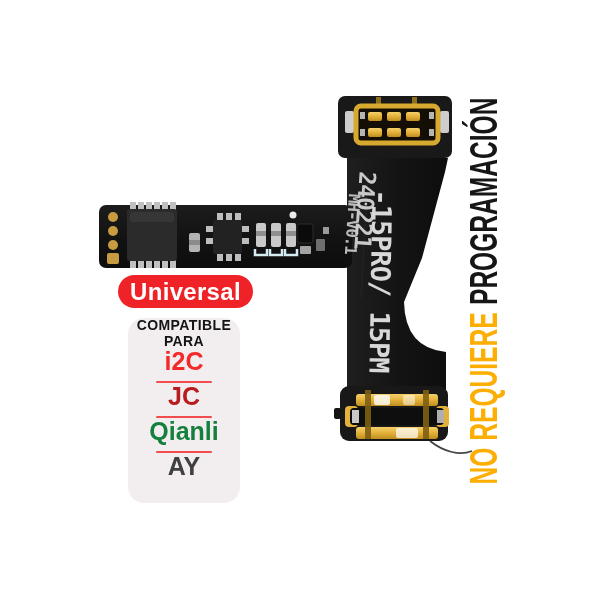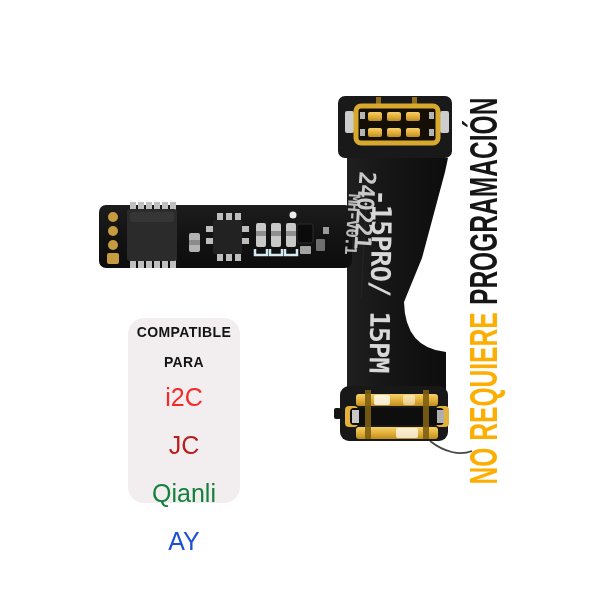--- a/index.html
+++ b/index.html
@@ -21,25 +21,25 @@
           transform:rotate(94deg);color:rgba(205,205,205,0.9);}
 
   
   .badge{position:absolute;left:118px;top:275px;width:135px;height:33px;border-radius:17px;
          display:flex;align-items:center;justify-content:center;
          color:#ffffff;font-weight:bold;font-size:24px;letter-spacing:0.3px;}
 
   
   .panel{position:absolute;left:128px;top:318px;width:112px;height:185px;border-radius:16px;
          display:flex;flex-direction:column;align-items:center;box-sizing:border-box;
-         padding-top:7px;}
+         }
   .chead{font-weight:bold;font-size:14px;line-height:14px;letter-spacing:0.4px;
          color:#141414;text-align:center;}
-  .chead + .chead{margin-top:16px;}
-  .citem{font-weight:normal;font-size:25px;line-height:26px;margin-top:15px;}
+  .chead + .chead{margin-top:2px;}
+  .citem{font-weight:bold;font-size:25px;line-height:26px;margin-top:0;}
   .cdivider{width:56px;height:2px;margin-top:7px;border-radius:1px;}
 
   
   .note-wrap{position:absolute;left:164px;top:269px;width:640px;height:44px;
              display:flex;align-items:center;justify-content:center;
              transform:rotate(-90deg);}
   .note-text{transform:scale(0.63,1);white-space:nowrap;
              font-weight:bold;font-size:39px;letter-spacing:0px;}
   .note-hl{margin-right:0.30em;}
 </style>
@@ -165,31 +165,32 @@
       <rect x="352" y="410" width="7" height="13" fill="#e9e9e9" opacity="0.85"></rect>
       <rect x="437" y="410" width="7" height="13" fill="#f2f2f2" opacity="0.7"></rect>
       <path d="M430,441 C444,452 460,456 472,451" stroke="#262626" stroke-width="1.8" fill="none" opacity="0.85"></path>
     </g>
   </svg>
 
   <div class="sk sk-model">-15PRO/ 15PM</div>
   <div class="sk sk-date">240221</div>
   <div class="sk sk-ver">MH-V0.1</div>
 
+  <div class="badge" id="badge" style="background: rgb(238, 34, 39);">Universal</div>
 
   <div class="panel" id="panel" style="background: rgb(242, 238, 240);">
     <div class="chead">COMPATIBLE</div>
     <div class="chead">PARA</div>
     <div class="citem" style="color: rgb(244, 42, 42);">i2C</div>
     <div class="cdivider" style="background: rgb(242, 76, 76);"></div>
     <div class="citem" style="color: #b91c1c;">JC</div>
     <div class="cdivider" style="background: rgb(242, 76, 76);"></div>
     <div class="citem" style="color: #15803d;">Qianli</div>
     <div class="cdivider" style="background: rgb(242, 76, 76);"></div>
-    <div class="citem" style="color: #1d4ed8;">AY</div>
+    <div class="citem" style="color: #404040;">AY</div>
   </div>
 
   <div class="note-wrap">
     <div class="note-text">
       <span class="note-hl" id="note-hl" style="color: rgb(252, 174, 2);">NO REQUIERE</span><span id="note-rest" style="color: rgb(22, 22, 22);">PROGRAMACIÓN</span>
     </div>
   </div>
 
 </div>
 

